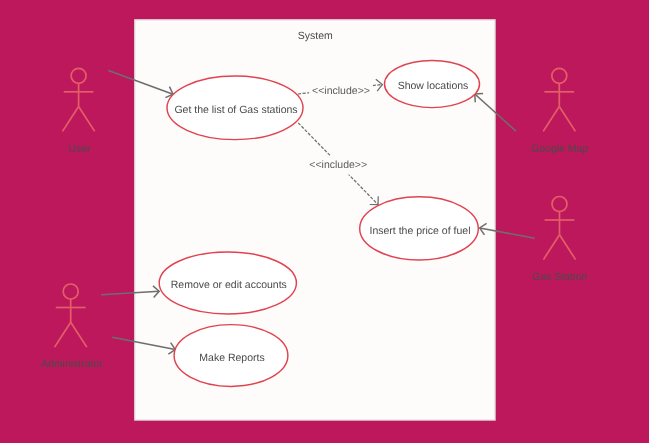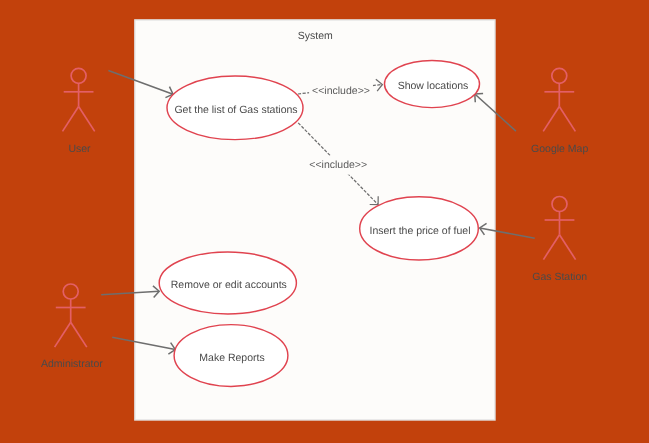--- a/index.html
+++ b/index.html
@@ -1,19 +1,19 @@
 <!DOCTYPE html>
 <html><head>
 <meta charset="utf-8">
 <title>Use Case Diagram</title>
 <style>
   html,body{margin:0;padding:0;background:#ffffff;}
   *{-webkit-font-smoothing:antialiased;-moz-osx-font-smoothing:grayscale;}
   body{width:649px;height:443px;overflow:hidden;font-family:"Liberation Sans",sans-serif;}
-  #canvas{position:relative;width:649px;height:443px;background:#c2410c;text-rendering:geometricPrecision;}
+  #canvas{position:relative;width:649px;height:443px;background:#be185d;text-rendering:geometricPrecision;}
   svg{display:block;}
   text{font-family:"Liberation Sans",sans-serif;font-size:10.5px;}
   .uc-label{fill:#4a4a4a;}
   .actor-label{fill:#4a4a4a;}
   .stereo{fill:#5a5a5a;}
   .boundary-label{fill:#4a4a4a;}
   .uc-ellipse{fill:#ffffff;stroke:#e0434f;stroke-width:1.45;}
   .actor-stroke{fill:none;stroke:#e35f66;stroke-width:1.7;}
   .assoc-line{stroke:#6e6e6e;stroke-width:1.6;}
   .assoc-head{fill:none;stroke:#6e6e6e;stroke-width:1.5;}

